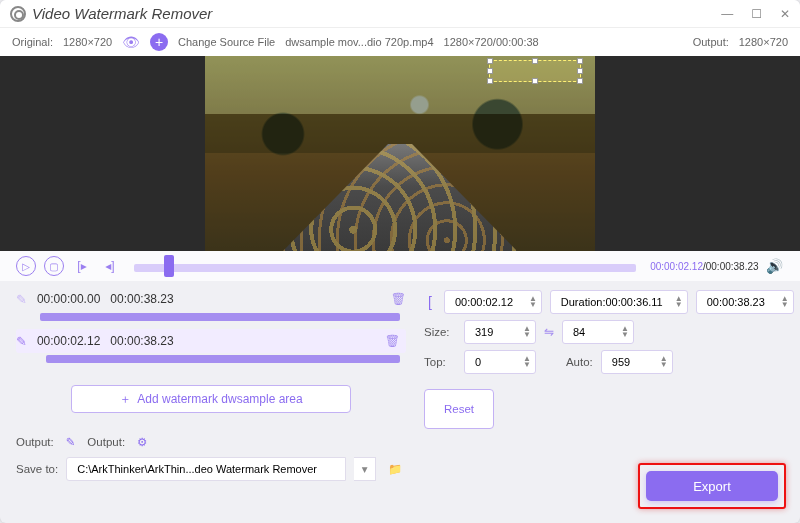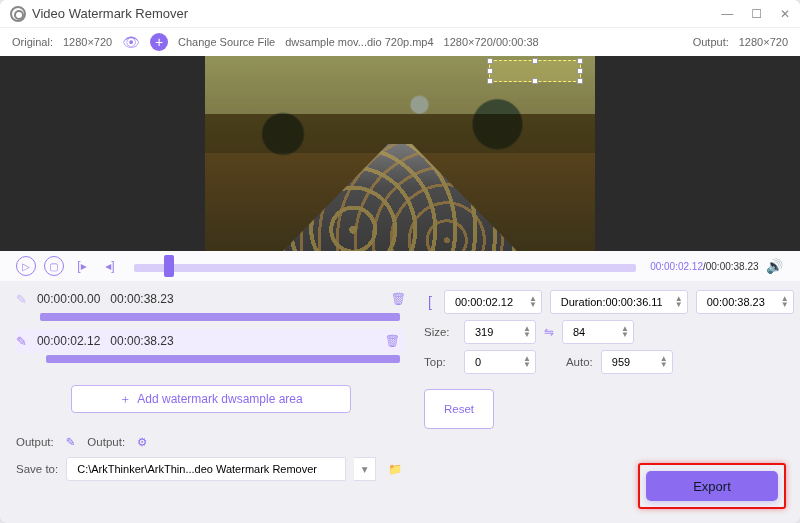--- a/index.html
+++ b/index.html
@@ -1,21 +1,21 @@
 <!DOCTYPE html>
 <html><head>
 <meta charset="utf-8">
 <style>
   * { box-sizing: border-box; font-family: "Segoe UI", Arial, sans-serif; }
   html, body { margin:0; padding:0; }
   body { width:800px; height:523px; background:#f0f0f4; font-size:12px; color:#333; overflow:hidden; border-radius:6px; box-shadow:0 0 4px rgba(0,0,0,.2); }
   .titlebar { height:28px; background:#fff; display:flex; align-items:center; padding:0 10px; border-bottom:1px solid #eee; }
   .titlebar .logo { width:16px; height:16px; border-radius:50%; border:2px solid #888; position:relative; margin-right:6px; }
   .titlebar .logo::after{ content:""; position:absolute; width:6px; height:6px; border:2px solid #888; border-radius:50%; left:2px; top:2px;}
-  .titlebar .title { flex:1; font-size:13px; color:#444; }
+  .titlebar .title { flex:1; font-size:15px; color:#444;font-style:italic; }
   .winbtns { display:flex; gap:18px; color:#888; }
   .winbtn { cursor:pointer; }
   .infobar { height:28px; background:#fff; display:flex; align-items:center; padding:0 12px; font-size:11px; color:#666; gap:12px; }
   .infobar .left, .infobar .right { display:flex; align-items:center; gap:10px; }
   .infobar .right{ margin-left:auto;}
   .eye { color:#9b7ff0; font-size:14px; }
   .plusbtn { width:18px; height:18px; border-radius:50%; background:#8b6cf0; color:#fff; display:flex; align-items:center; justify-content:center; font-size:14px; line-height:1; }
   .videoarea { height:195px; background:#2b2b2b; display:flex; justify-content:center; position:relative; }
   .videoimg { width:390px; height:195px; background:linear-gradient(#b9c4b5 0 30%, #6b6440 30% 50%, #8a7a52 50% 100%); position:relative; overflow:hidden;}
   .videoimg::before{ content:""; position:absolute; inset:0; background:
@@ -61,21 +61,21 @@
   .resetbtn { border:1px solid #c3b1f4; color:#8b6cf0; background:#fff; border-radius:4px; height:40px; width:70px; display:flex; align-items:center; justify-content:center; cursor:pointer; margin-top:12px;}
   .addarea { margin:14px 16px 6px; }
   .addbtn { width:280px; margin:0 auto; border:1px solid #c3b1f4; color:#8b6cf0; border-radius:4px; height:28px; display:flex; align-items:center; justify-content:center; gap:6px; cursor:pointer; background:#fff;}
   .bottom { padding:4px 16px 12px; display:flex; flex-direction:column; gap:8px;}
   .brow { display:flex; align-items:center; gap:8px; font-size:11.5px; color:#555;}
   .txtfield { border:1px solid #e0dceb; border-radius:3px; height:24px; background:#fff; padding:0 8px; display:flex; align-items:center; min-width:150px;}
   .txtfield input{ border:none; outline:none; font-size:11px; width:100%; background:transparent;}
   .iconbtn { color:#8b6cf0; cursor:pointer; padding:0 4px;}
   .dd { width:22px; height:24px; border:1px solid #e0dceb; border-left:none; display:flex; align-items:center; justify-content:center; color:#888; background:#fff;}
   .export-wrap{ position:absolute; right:14px; bottom:14px; border:2px solid #e11; padding:6px; border-radius:3px; box-shadow: 0 0 6px rgba(220,20,20,.4);}
-  .export { width:132px; height:30px; background:#8b6cf0; color:#0f172a; border-radius:5px; display:flex; align-items:center; justify-content:center; cursor:pointer; box-shadow:0 2px 6px rgba(140,100,240,.3); font-size:13px;}
+  .export { width:132px; height:30px; background:#8b6cf0; color:#ffffff; border-radius:5px; display:flex; align-items:center; justify-content:center; cursor:pointer; box-shadow:0 2px 6px rgba(140,100,240,.3); font-size:13px;}
 </style>
 </head>
 <body>
 
 <div class="titlebar">
   <div class="logo"></div>
   <div class="title">Video Watermark Remover</div>
   <div class="winbtns">
     <div class="winbtn">—</div>
     <div class="winbtn">☐</div>

